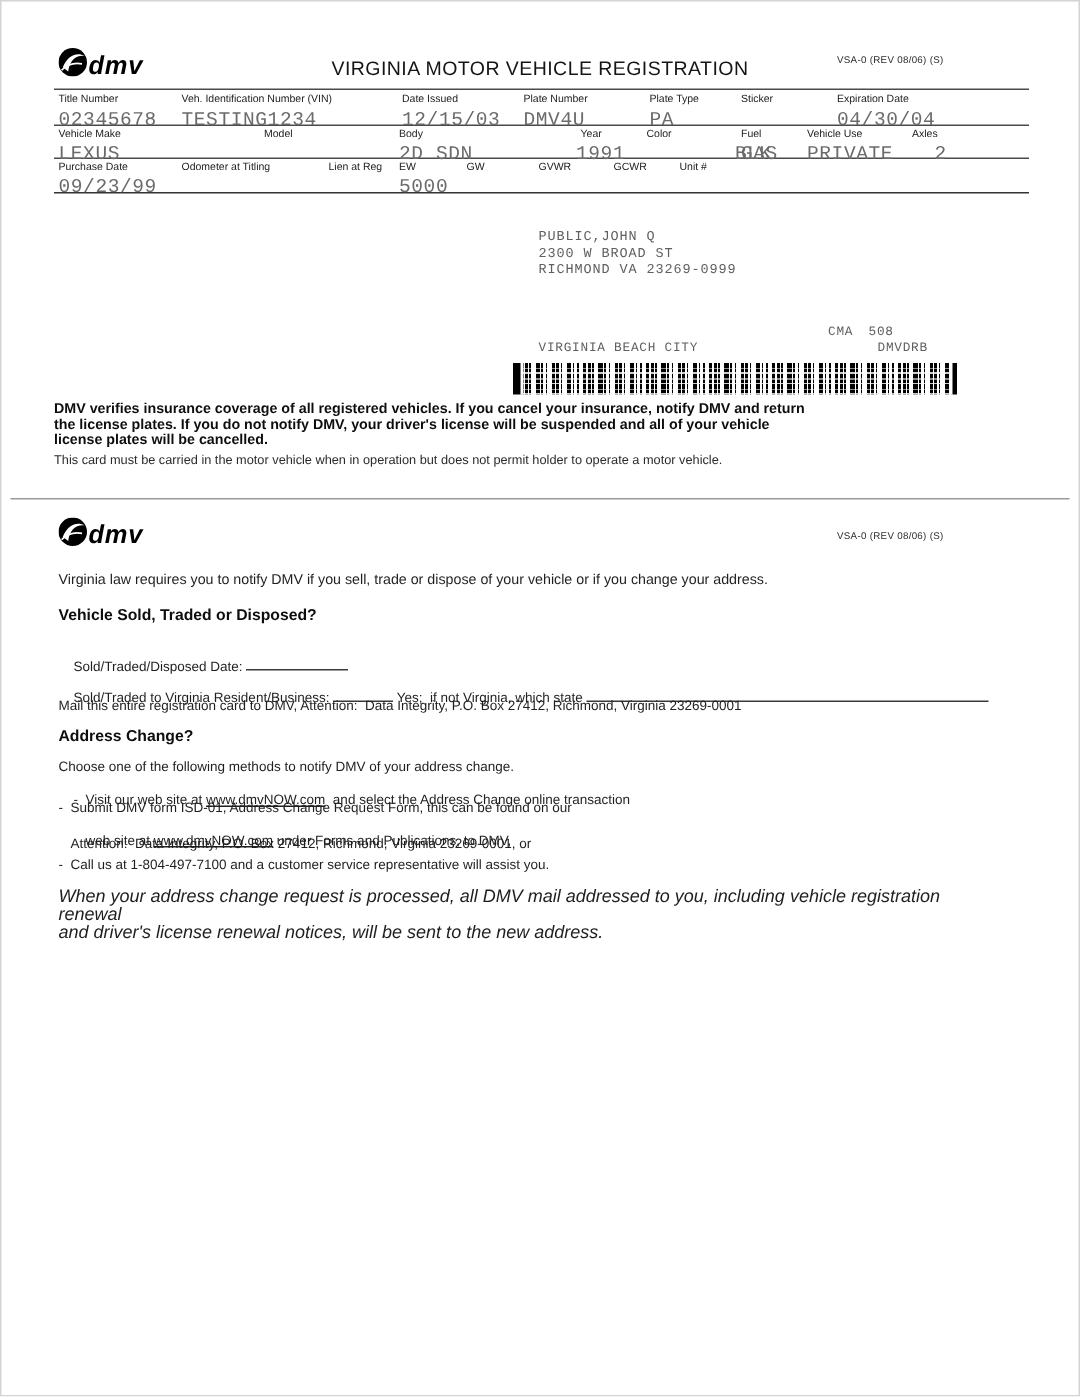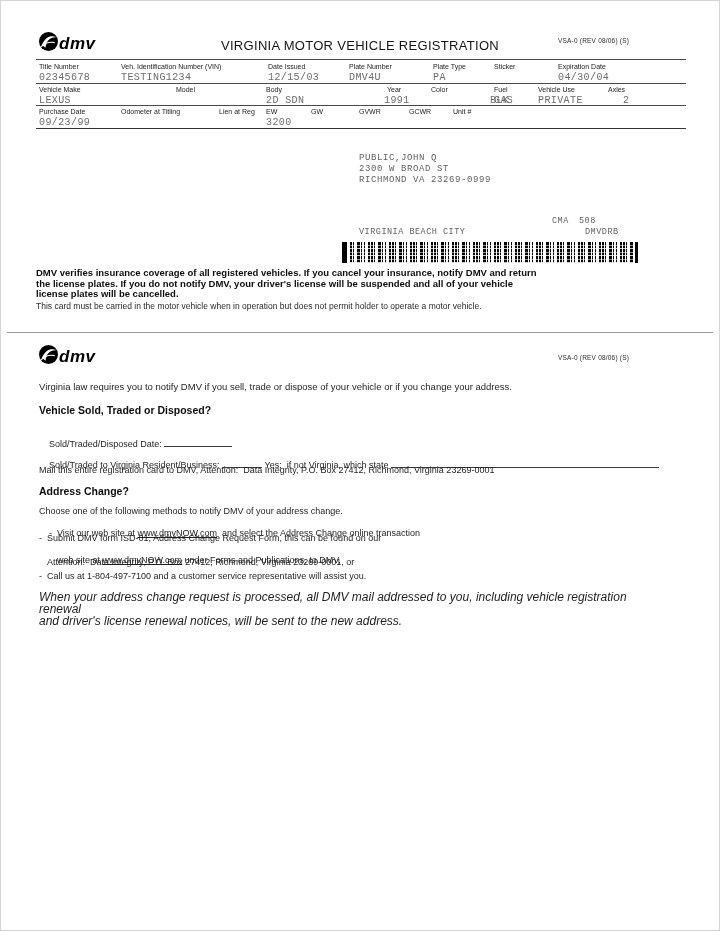--- a/index.html
+++ b/index.html
@@ -9,21 +9,21 @@
   
   .logo{position:absolute;display:flex;align-items:center;}
   .logo .word{font-size:17px;font-weight:bold;font-style:italic;letter-spacing:.5px;color:#000;margin-left:1px;transform:scaleY(1.02);}
 
   
   .title{position:absolute;left:0;right:0;top:37px;text-align:center;font-size:13px;color:#151515;letter-spacing:.3px;}
   .formcode{position:absolute;font-size:6.5px;color:#2c2c2c;letter-spacing:.2px;}
   .hline{position:absolute;left:35px;width:650px;border-top:1px solid #4a4a4a;height:0;}
   .hline.thick{border-top:1.6px solid #333;}
   .lbl{position:absolute;font-size:7px;color:#222;white-space:nowrap;}
-  .val{position:absolute;font-family:"Liberation Mono",monospace;font-size:10px;color:#6b6b6b;white-space:nowrap;letter-spacing:.4px;}
+  .val{position:absolute;font-family:"Liberation Mono",monospace;font-size:13px;color:#6b6b6b;white-space:nowrap;letter-spacing:.4px;}
   .mono-block{position:absolute;font-family:"Liberation Mono",monospace;font-size:9px;line-height:11px;color:#5f5f5f;white-space:pre-line;letter-spacing:.6px;}
   .mono-sm{position:absolute;font-family:"Liberation Mono",monospace;font-size:8.5px;color:#5f5f5f;white-space:nowrap;letter-spacing:.5px;}
 
   .barcode{position:absolute;left:341px;top:241px;width:288px;height:21px;
     border-left:5px solid #000;border-right:3px solid #000;
     box-shadow:inset 2px 0 0 #fff,inset -2px 0 0 #fff;
     background:
       repeating-linear-gradient(0deg, rgba(255,255,255,.8) 0 1px, transparent 1px 3px, rgba(255,255,255,.55) 3px 4px, transparent 4px 7px),
       repeating-linear-gradient(90deg,#000 0 2px,#fff 2px 3px,#000 3px 5px,#fff 5px 6px,#000 6px 7px,#fff 7px 10px,#000 10px 13px,#fff 13px 14px,#000 14px 15px,#fff 15px 17px,#000 17px 18px,#fff 18px 21px);}
 
@@ -96,21 +96,21 @@
   <span class="lbl" style="left:120px;top:107px;">Odometer at Titling</span>
   <span class="lbl" style="left:218px;top:107px;">Lien at Reg</span>
   <span class="lbl" style="left:265px;top:107px;">EW</span>
   <span class="lbl" style="left:310px;top:107px;">GW</span>
   <span class="lbl" style="left:358px;top:107px;">GVWR</span>
   <span class="lbl" style="left:408px;top:107px;">GCWR</span>
   <span class="lbl" style="left:452px;top:107px;">Unit #</span>
   <span class="val" style="left:38px;top:116px;">09/23/99</span>
   <span class="val" style="left:120px;top:116px;"></span>
   <span class="val" style="left:218px;top:116px;"></span>
-  <span class="val" style="left:265px;top:116px;">3200</span>
+  <span class="val" style="left:265px;top:116px;">5000</span>
   <span class="val" style="left:310px;top:116px;"></span>
   <span class="val" style="left:358px;top:116px;"></span>
   <span class="val" style="left:408px;top:116px;"></span>
   <span class="val" style="left:452px;top:116px;"></span>
 
   <div class="mono-block" style="left:358px;top:152px;">PUBLIC,JOHN Q
 2300 W BROAD ST
 RICHMOND VA 23269-0999</div>
   <span class="mono-sm" style="left:551px;top:215px;">CMA</span>
   <span class="mono-sm" style="left:578px;top:215px;">508</span>

